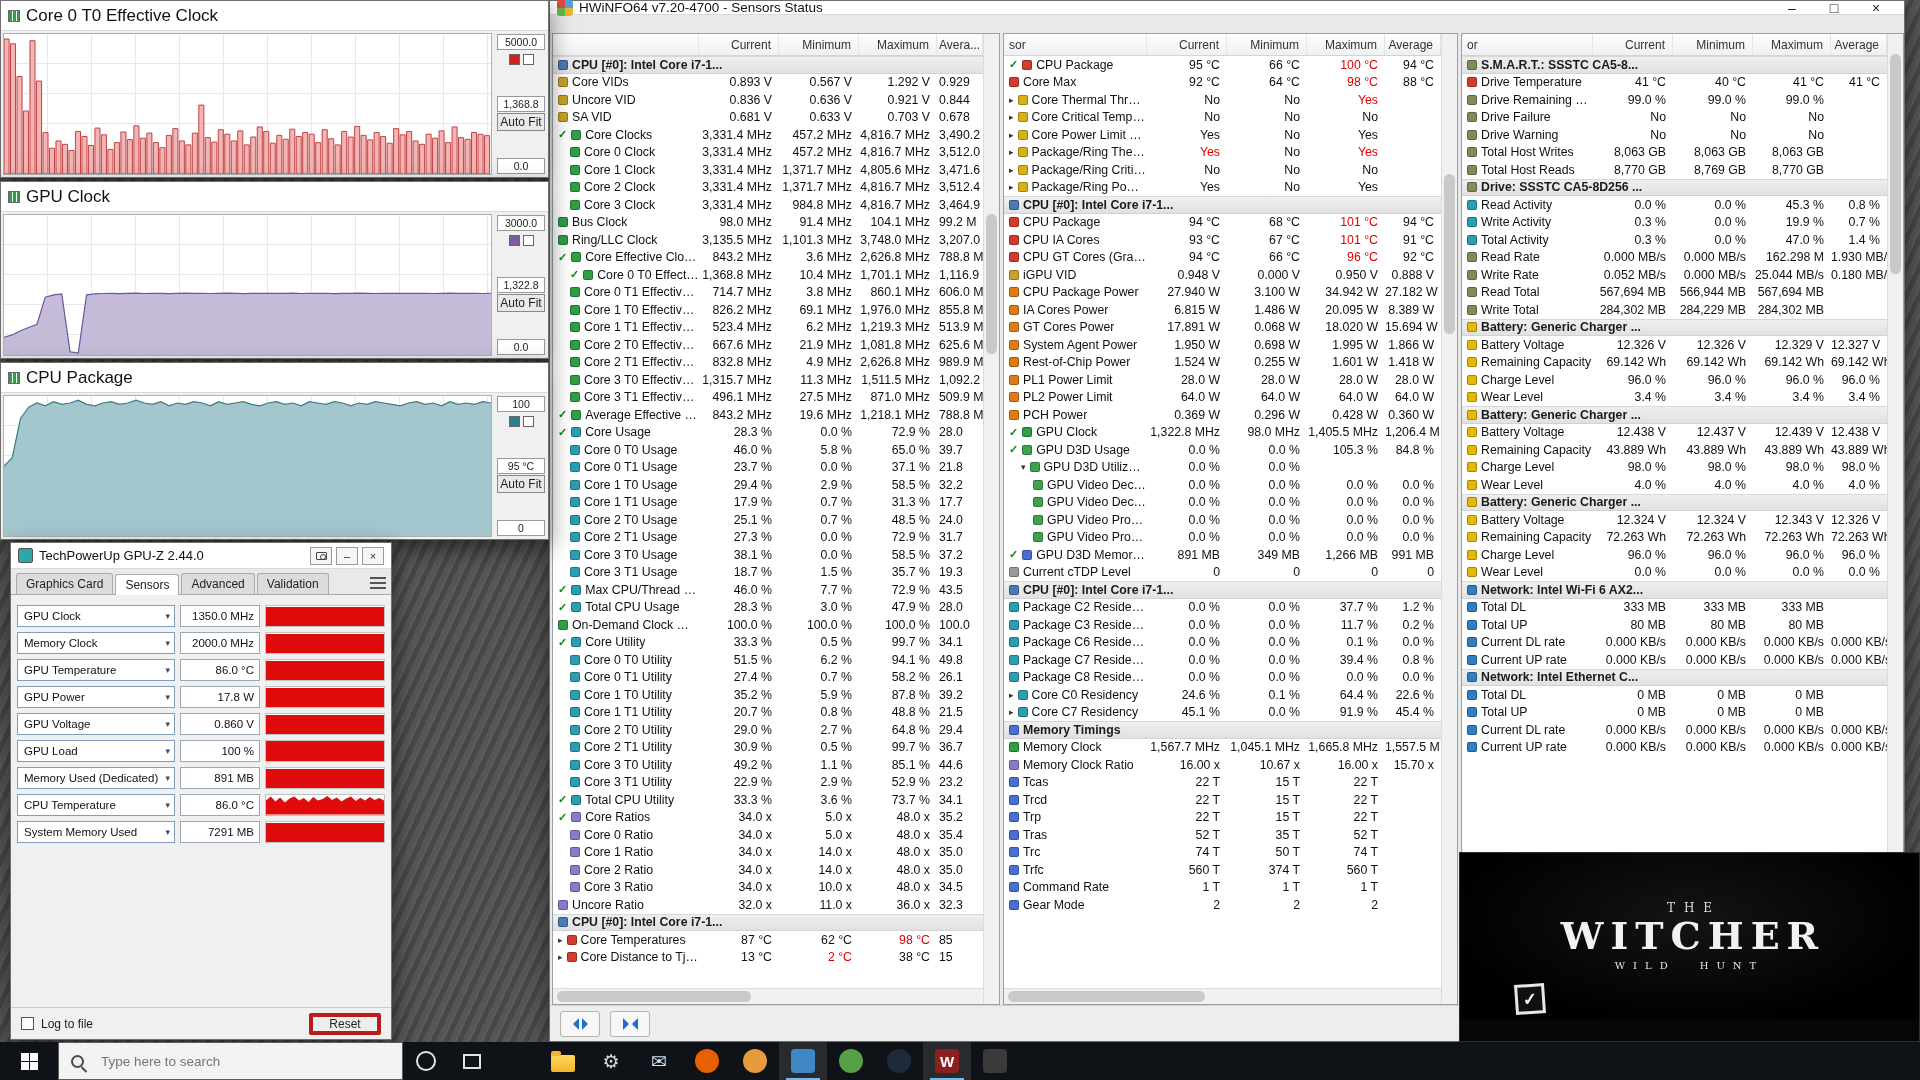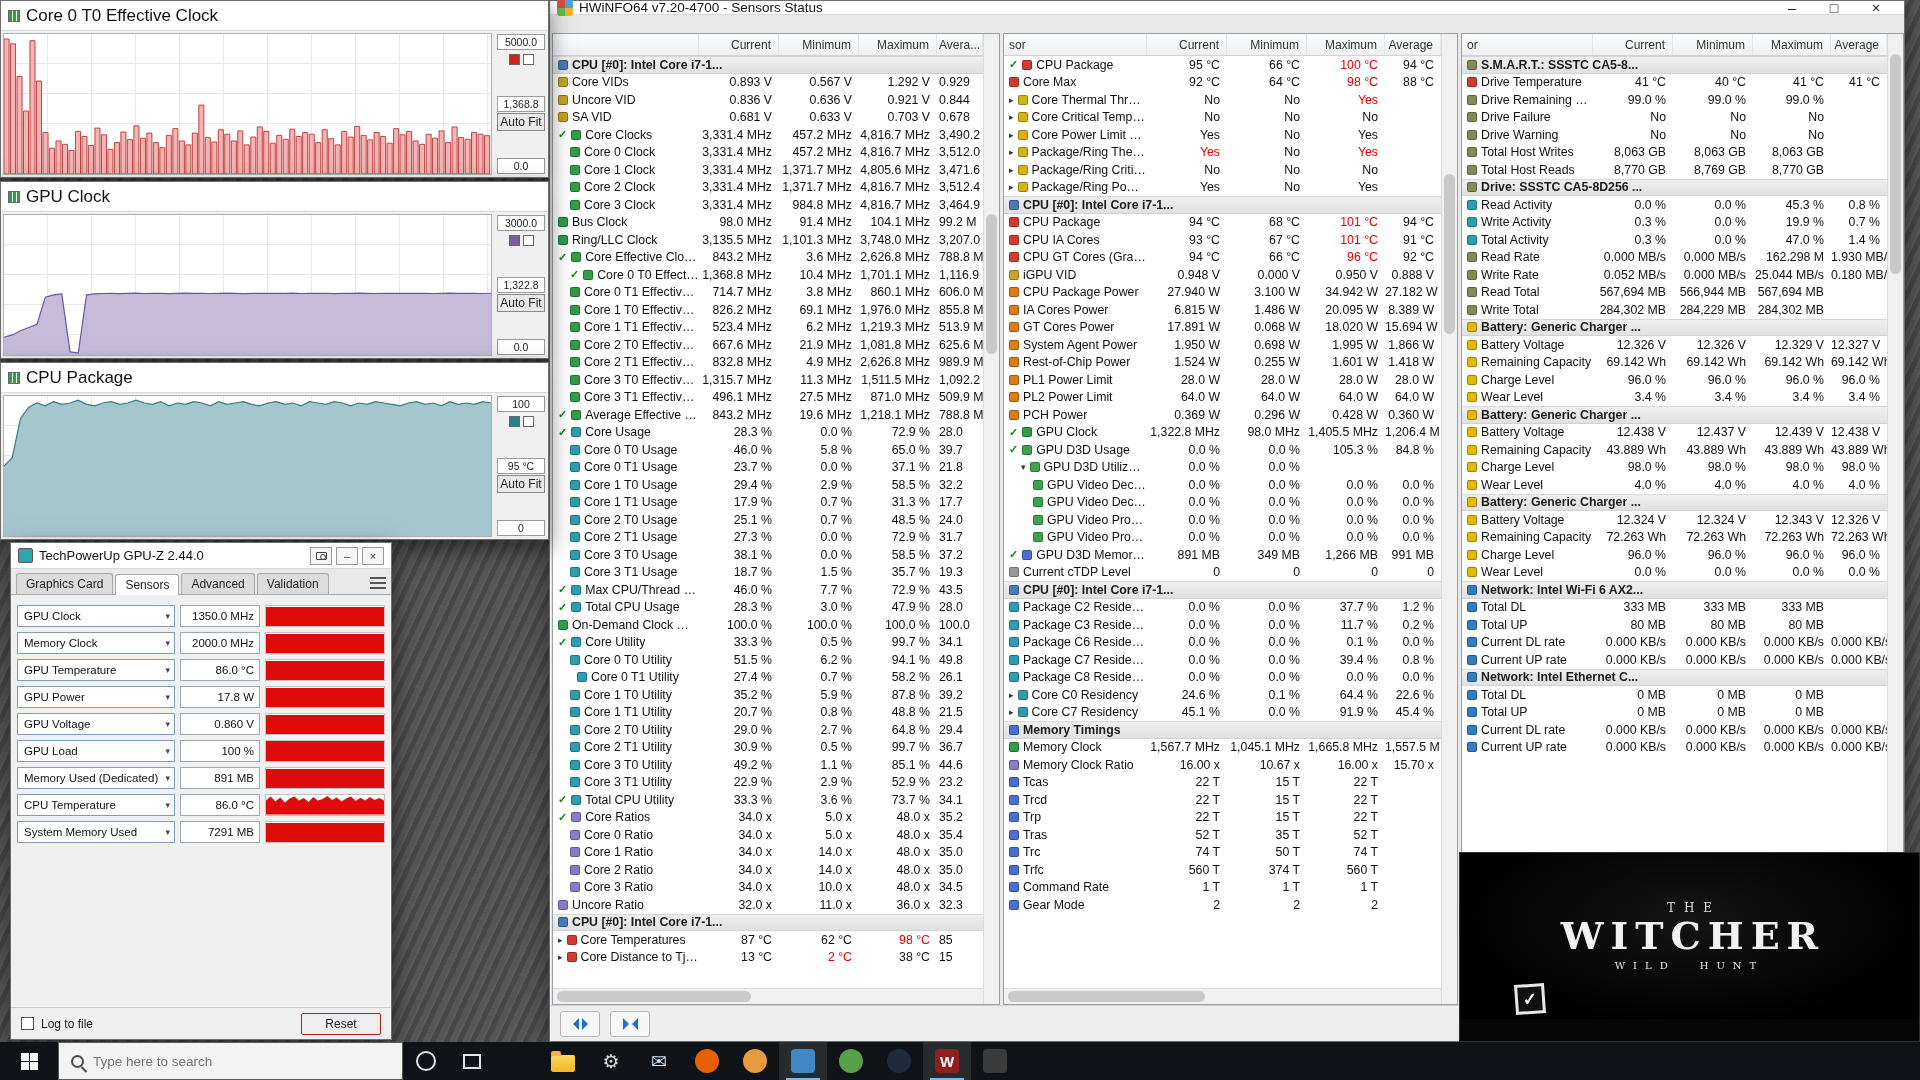--- a/index.html
+++ b/index.html
@@ -41,21 +41,21 @@
   .gz-rows{padding:7px 6px}
   .gz-row{display:flex;gap:5px;height:27px;align-items:center}
   .gz-sel{width:158px;height:22px;border:1px solid #7f9db9;background:#fff;display:flex;align-items:center;font-size:11.5px;padding:0 4px 0 6px;color:#111}
   .gz-sel .t{flex:1;overflow:hidden;white-space:nowrap}
   .gz-arrow{color:#446;font-size:9px}
   .gz-val{width:80px;height:22px;border:1px solid #9aa8b8;background:#fff;font-size:11.5px;display:flex;align-items:center;justify-content:flex-end;padding:0 5px;color:#111}
   .gz-graph{flex:1;height:22px;border:1px solid #c2c2c2;background:#fdfdfd;position:relative;overflow:hidden}
   .gz-bar{position:absolute;left:0;right:0;bottom:0;background:#e00b0b}
   .gz-bottom{position:absolute;left:0;right:0;bottom:0;height:32px;display:flex;align-items:center;padding:0 10px;gap:7px;border-top:1px solid #ccc;font-size:12px;color:#222}
   .gz-chk{width:13px;height:13px;border:1px solid #555;background:#fff;flex:0 0 auto}
-  .gz-reset{margin-left:auto;width:80px;height:22px;border:1px solid #b91c1c;background:#eee;display:grid;place-items:center;border-radius:2px}
+  .gz-reset{margin-left:auto;width:72px;height:22px;border:4px solid #b91c1c;background:#eee;display:grid;place-items:center;border-radius:2px}
 
   
   #hwinfo{left:549px;top:0;width:1356px;height:1042px;z-index:8;background:#e9e9e9}
   #hwinfo .tbar{height:14px;font-size:13.5px}
   .hw-logo{width:16px;height:16px;border-radius:3px;background:conic-gradient(#4aa3e0 0 25%,#f0b429 0 50%,#62bb46 0 75%,#e04a3f 0);flex:0 0 auto}
   .hw-controls{margin-left:auto;display:flex}
   .hw-ctl{width:42px;height:29px;display:grid;place-items:center;font-size:14px;color:#222}
   .pane{position:absolute;top:32px;height:972px;background:#fff;border:1px solid #9aa0a6;display:flex}
   #pane-0{left:2px;width:448px}
   #pane-1{left:453px;width:455px}
@@ -98,21 +98,21 @@
   .w-the{color:#ddd;font-family:"DejaVu Serif",serif;font-size:12px;letter-spacing:9px;margin-left:9px}
   .w-main{color:#f2f2f2;font-family:"DejaVu Serif",serif;font-size:38px;font-weight:bold;letter-spacing:7px;line-height:1;margin:2px 0 5px;margin-left:7px}
   .w-subrow{display:flex;align-items:center;gap:12px;color:#e6e6e6;font-family:"DejaVu Serif",serif;font-size:10px;letter-spacing:8px}
   .nbc{position:absolute;left:55px;bottom:5px;display:flex;align-items:center;gap:9px}
   .nbc-box{width:30px;height:30px;border:3px solid rgba(255,255,255,.9);background:rgba(30,30,30,.55);display:grid;place-items:center;color:#fff;font-size:17px;font-weight:bold;transform:rotate(-4deg)}
   .nbc-text{font-size:31px;font-weight:bold;letter-spacing:1px;color:rgba(240,240,240,.85);text-shadow:0 1px 3px rgba(0,0,0,.9)}
 
   
   #taskbar{position:absolute;left:0;bottom:0;width:1920px;height:38px;background:#0f1317;display:flex;align-items:stretch;z-index:60}
   .tb-start{width:58px;display:grid;place-items:center}
-  .tb-search{width:345px;background:#f3f3f3;border:1px solid #5c5c5c;display:flex;align-items:center;gap:9px;padding:0 12px}
+  .tb-search{width:345px;background:#f3f3f3;border:1px solid #5c5c5c;display:flex;align-items:center;gap:17px;padding:0 12px}
   .tb-search input{border:none;outline:none;background:transparent;font-size:13.5px;color:#444;width:100%;font-family:"Liberation Sans",sans-serif}
   .lens{width:13px;height:13px;border:2px solid #4a4a4a;border-radius:50%;position:relative;flex:0 0 auto}
   .lens::after{content:"";position:absolute;width:2px;height:7px;background:#4a4a4a;left:10px;top:9px;transform:rotate(-45deg)}
   .tb-sys{width:46px;display:grid;place-items:center}
   .cortana{width:20px;height:20px;border:2px solid #dfe6ea;border-radius:50%}
   .taskview{width:18px;height:15px;border:2px solid #dfe6ea;position:relative}
   .tb-apps{display:flex;margin-left:44px}
   .tb-btn{width:48px;display:grid;place-items:center;position:relative}
   .tb-btn.active{background:rgba(255,255,255,.10)}
   .tb-btn.active::after{content:"";position:absolute;left:7px;right:7px;bottom:0;height:2px;background:#76b9ed}
@@ -768,21 +768,21 @@
             <div class="rlabel" style="padding-left: 17px;">
               <span class="ric" style="background: rgb(43, 158, 179);"></span>
               <span class="lt">Core 0 T0 Utility</span>
             </div>
             <div class="cell c1">51.5 %</div>
             <div class="cell c2">6.2 %</div>
             <div class="cell c3">94.1 %</div>
             <div class="cell c4">49.8</div>
           </div>
           <div class="hrow">
-            <div class="rlabel" style="padding-left: 24px;">
+            <div class="rlabel" style="padding-left: 17px;">
               <span class="ric" style="background: rgb(43, 158, 179);"></span>
               <span class="lt">Core 0 T1 Utility</span>
             </div>
             <div class="cell c1">27.4 %</div>
             <div class="cell c2">0.7 %</div>
             <div class="cell c3">58.2 %</div>
             <div class="cell c4">26.1</div>
           </div>
           <div class="hrow">
             <div class="rlabel" style="padding-left: 17px;">

